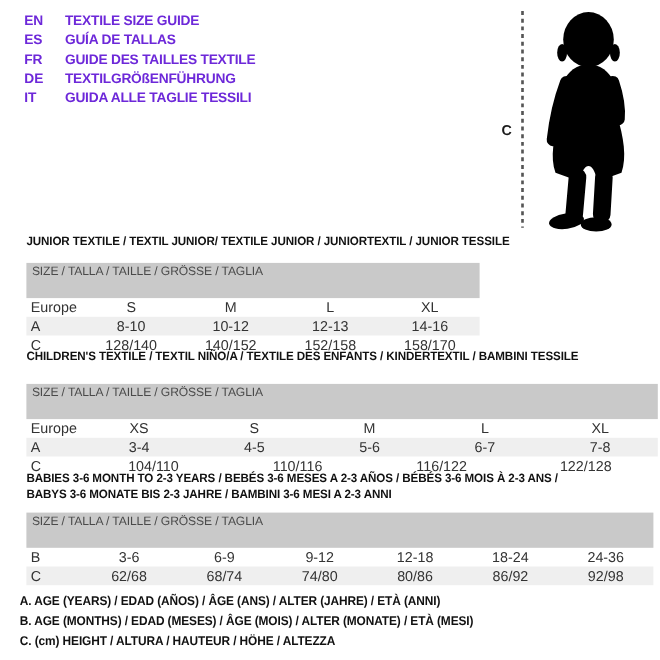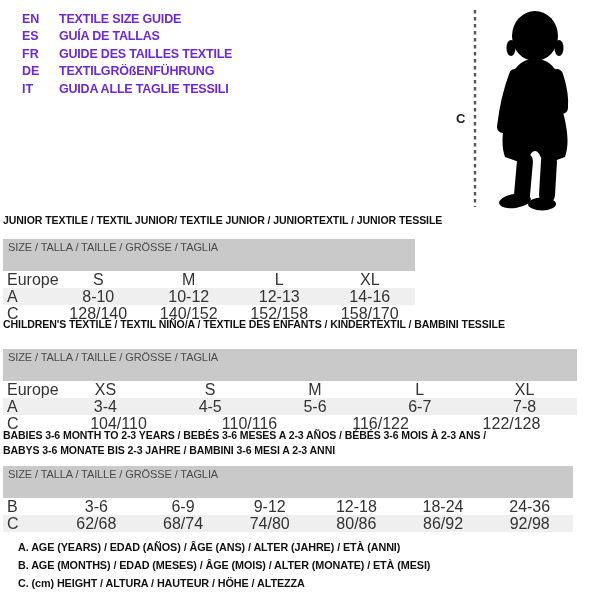--- a/index.html
+++ b/index.html
@@ -9,38 +9,38 @@
     color:#222;
   }
   
   .lang-list { position:absolute; top:11px; left:22px; }
   .lang-row { display:flex; line-height:17.4px; font-size:12.5px; font-weight:bold; color:#6d28d9; }
   .lang-code { width:37px; }
   .lang-title { letter-spacing:-0.2px; }
   
   .figure { position:absolute; top:3px; left:452px; }
   
-  .size-section { position:absolute; left:3px; }
+  .size-section { position:absolute; left:24px; }
   .s1 { top:213px; width:412px; }
   .s2 { top:317px; width:574px; }
   .s3 { top:428px; width:570px; }
   .section-title {
     font-size:11px; font-weight:bold; color:#111; line-height:15px;
     white-space:nowrap; transform:scaleX(0.96); transform-origin:0 0;
     letter-spacing:-0.1px;
   }
   .bar {
     height:32px; line-height:17px; padding-left:5px; box-sizing:border-box;
     background:var(--bar-bg,#c9c9c9); color:var(--bar-text,#4a4a4a);
     font-size:11px; letter-spacing:-0.1px;
   }
   .s1 .bar { margin-top:11px; }
   .s2 .bar { margin-top:17px; }
   .s3 .bar { margin-top:8px; }
-  .trow { display:flex; height:17px; line-height:17px; font-size:16px; color:#333; }
+  .trow { display:flex; height:17px; line-height:17px; font-size:13px; color:#333;justify-content:center; }
   .trow.stripe { background:var(--stripe-bg,#efefef); }
   .tlabel { width:50px; padding-left:4px; box-sizing:border-box; }
   .tcell { flex:1; text-align:center; }
   
   .legend { position:absolute; top:538px; left:18px; }
   .legend-line {
     font-size:11.5px; font-weight:bold; color:#111; line-height:18px;
     white-space:nowrap; transform:scaleX(0.94); transform-origin:0 0;
     letter-spacing:-0.1px;
   }

